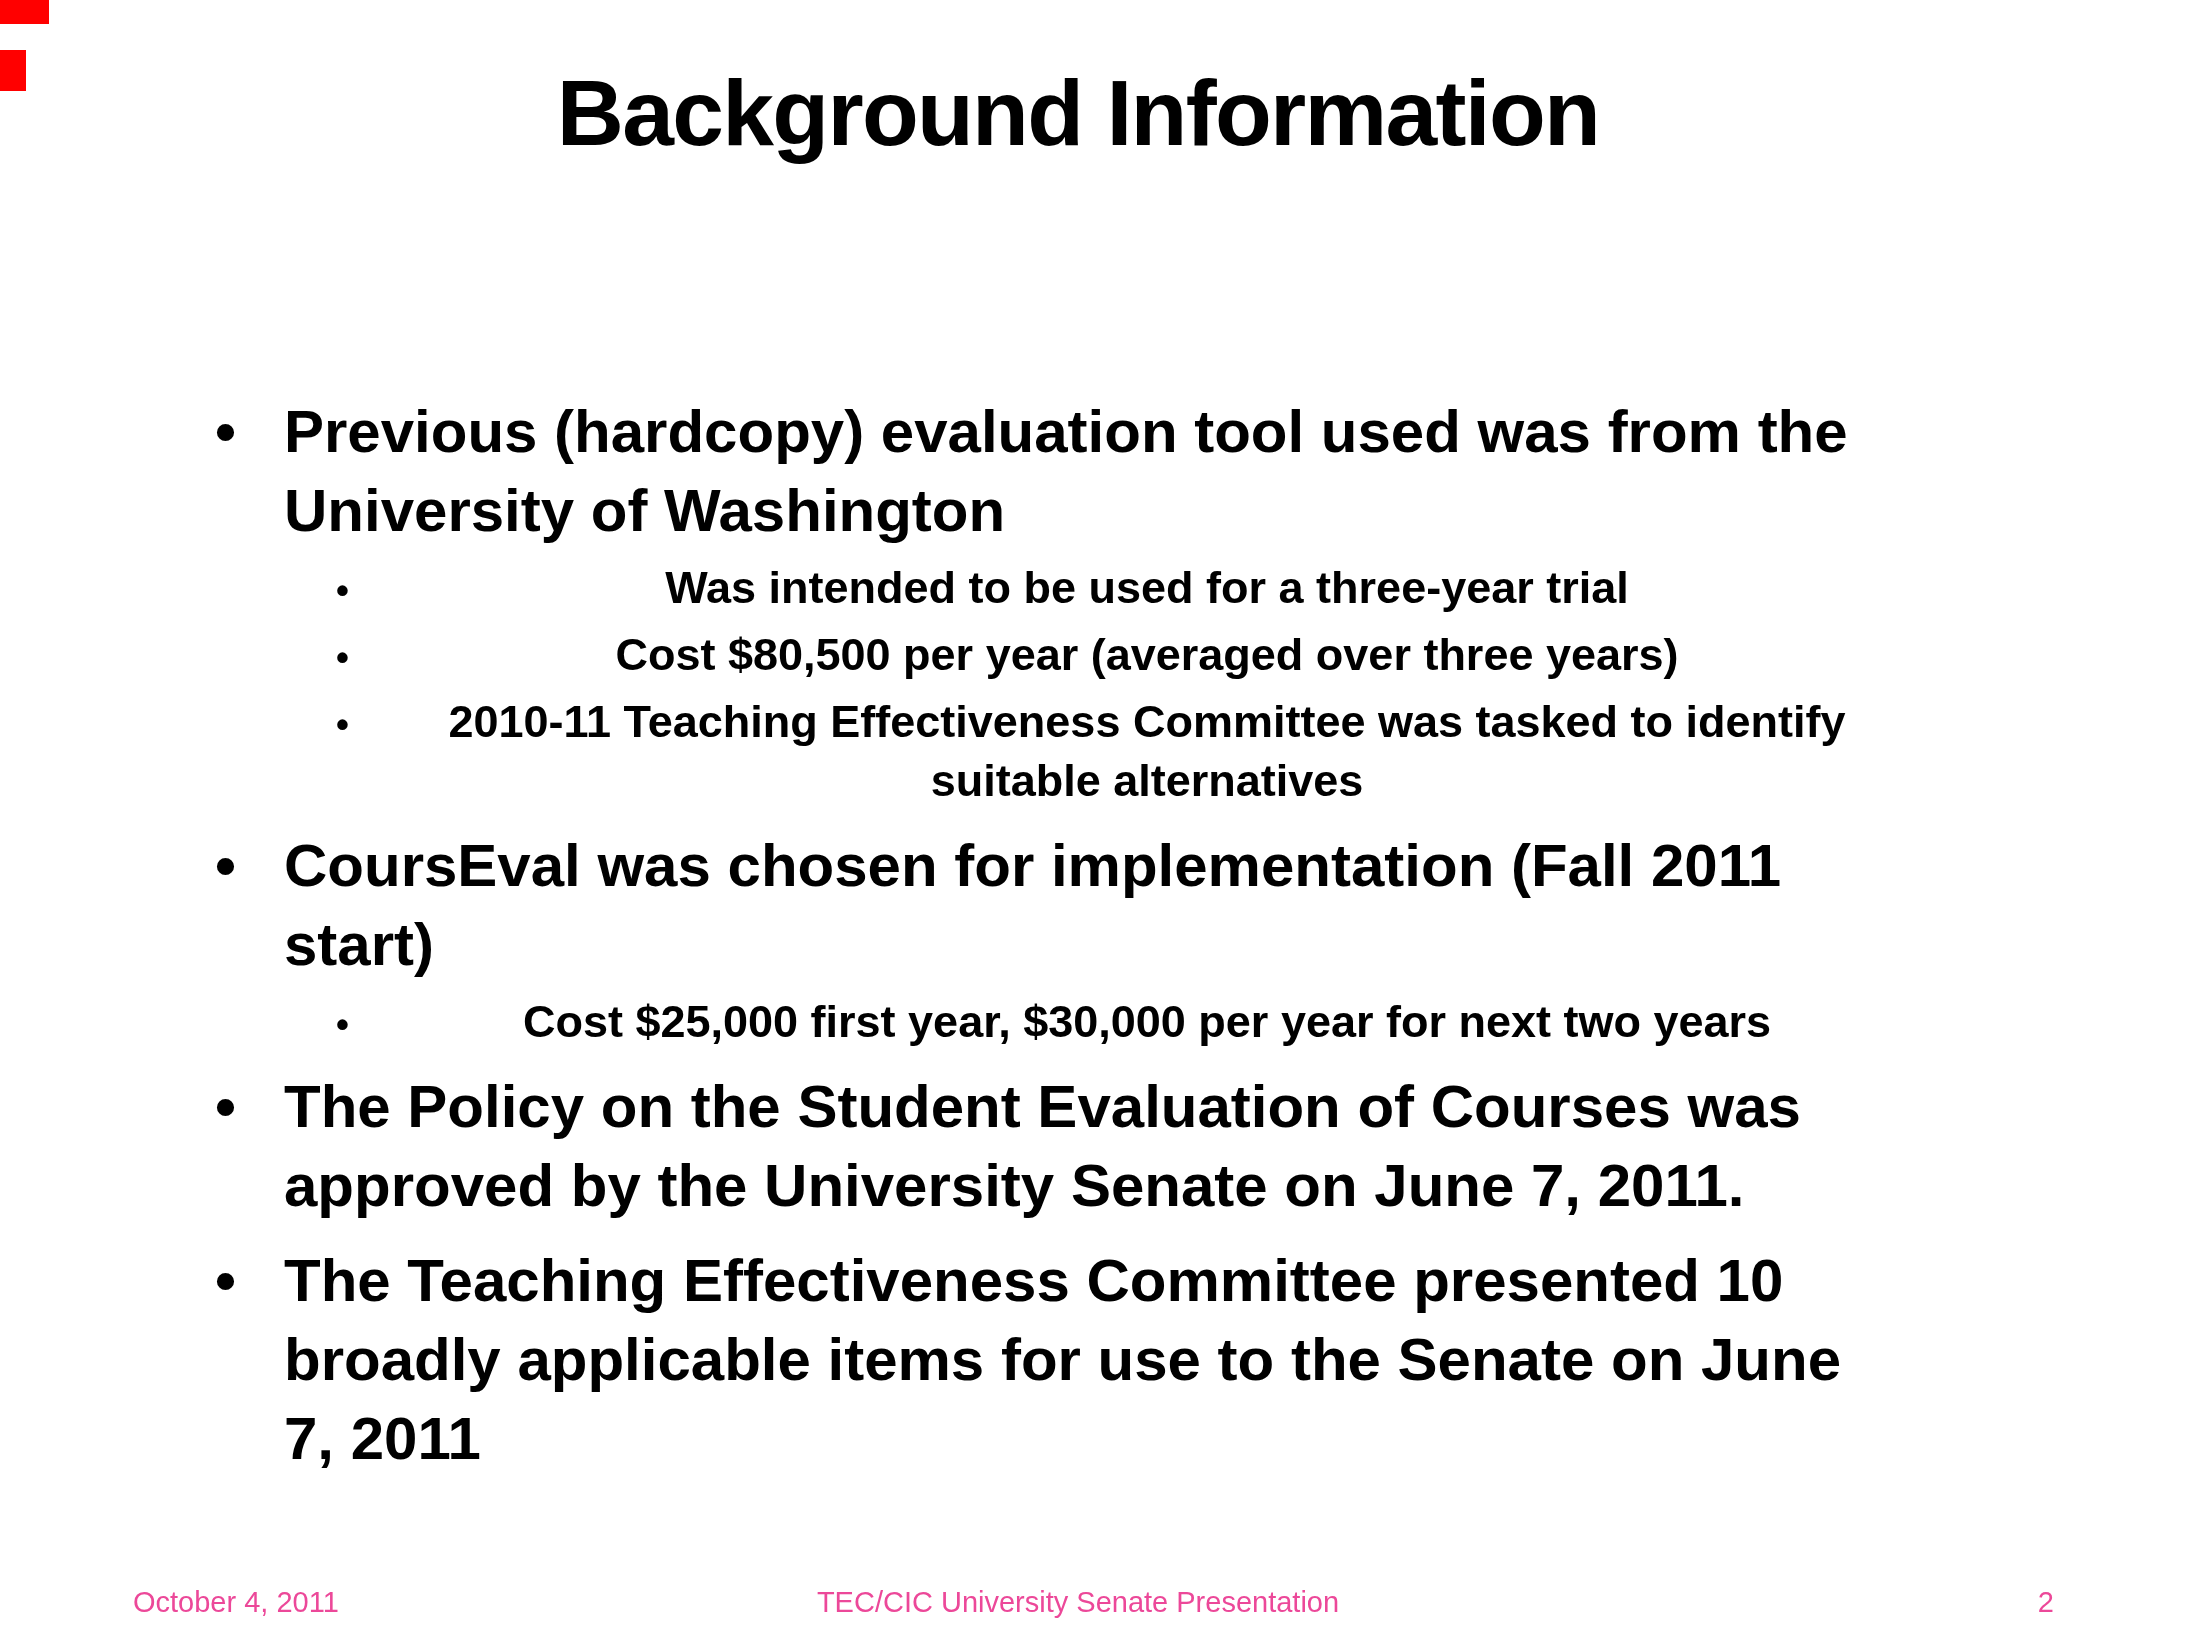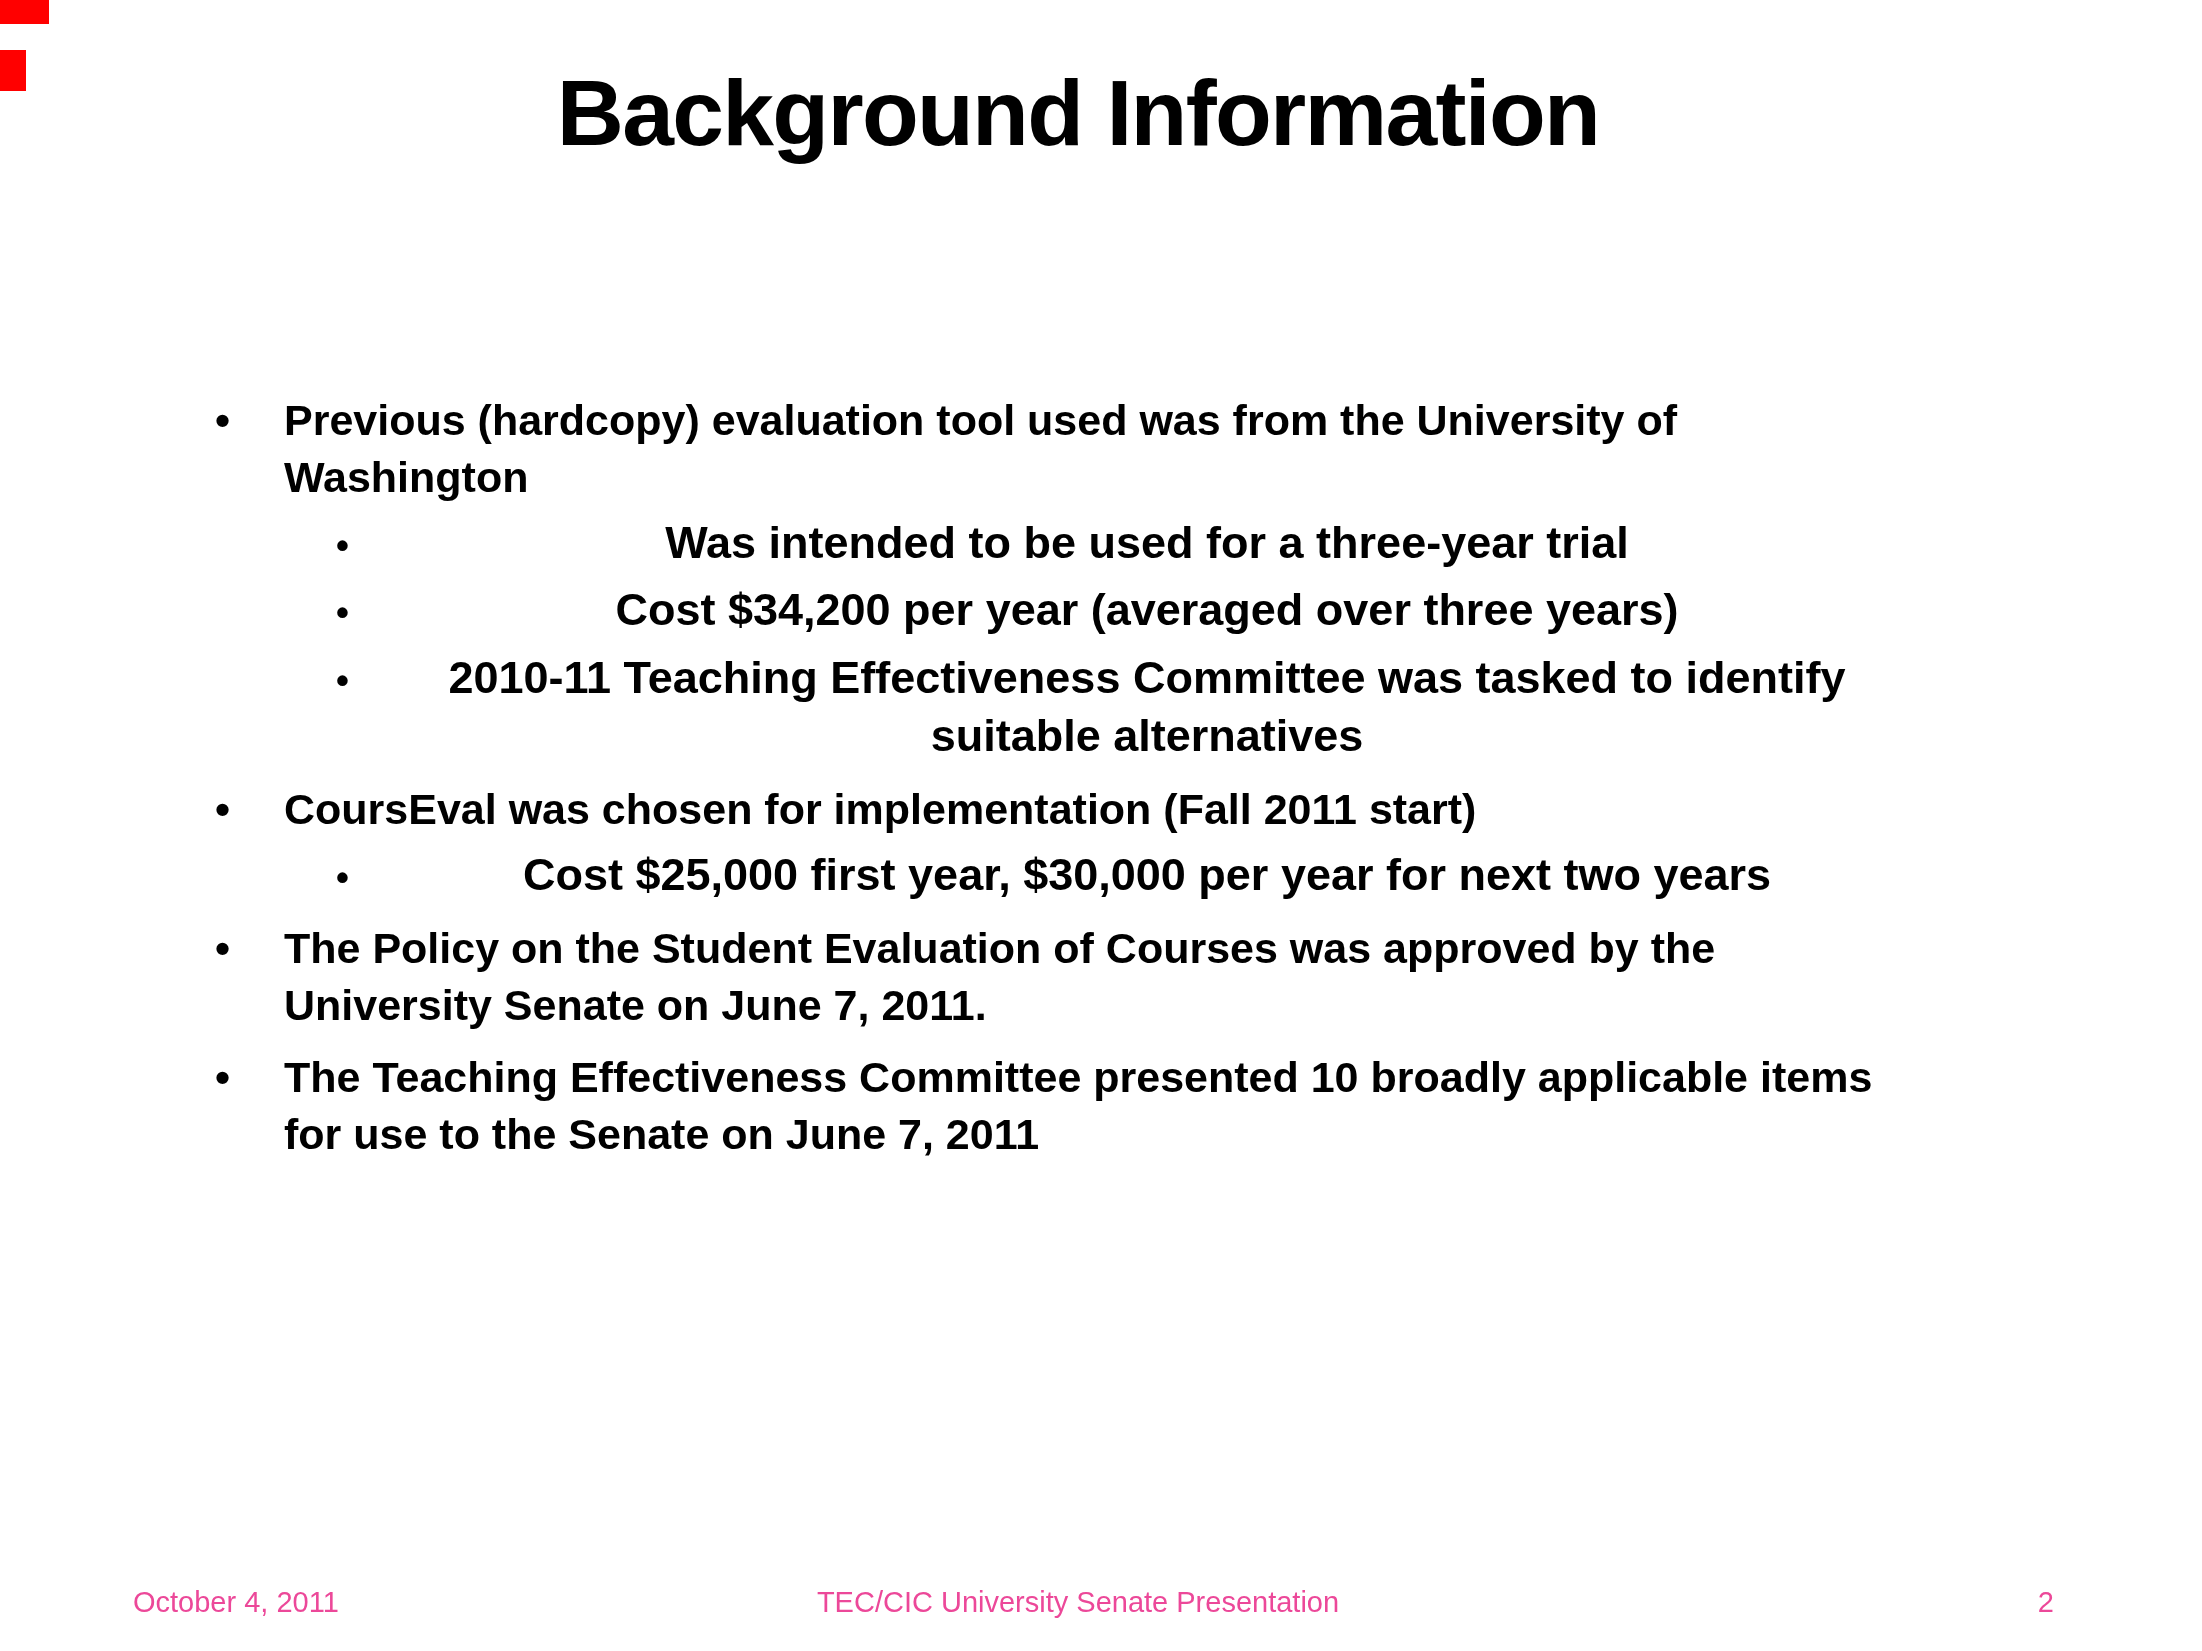--- a/index.html
+++ b/index.html
@@ -39,21 +39,21 @@
     padding-right: 258px;
   }
   ul.bullets { list-style: none; }
   ul.bullets li {
     display: flex;
     font-weight: bold;
     color: #000000;
   }
   li.l1 {
     margin-left: 215px;
-    font-size: 43px;
+    font-size: 60px;
     line-height: 1.32;
     margin-top: 15.5px;
   }
   li.l2 {
     margin-left: 336px;
     font-size: 45px;
     line-height: 1.3;
     margin-top: 8.6px;
   }
   li .marker { flex: 0 0 69px; }
@@ -94,21 +94,21 @@
         <span class="txt">Previous (hardcopy) evaluation tool used was from the University of Washington</span>
       </li>
 
       <li class="l2">
         <span class="marker"></span>
         <span class="txt">Was intended to be used for a three-year trial</span>
       </li>
 
       <li class="l2">
         <span class="marker"></span>
-        <span class="txt">Cost $34,200 per year (averaged over three years)</span>
+        <span class="txt">Cost $80,500 per year (averaged over three years)</span>
       </li>
 
       <li class="l2">
         <span class="marker"></span>
         <span class="txt">2010-11 Teaching Effectiveness Committee was tasked to identify suitable alternatives</span>
       </li>
 
       <li class="l1">
         <span class="marker"></span>
         <span class="txt">CoursEval was chosen for implementation (Fall 2011 start)</span>

